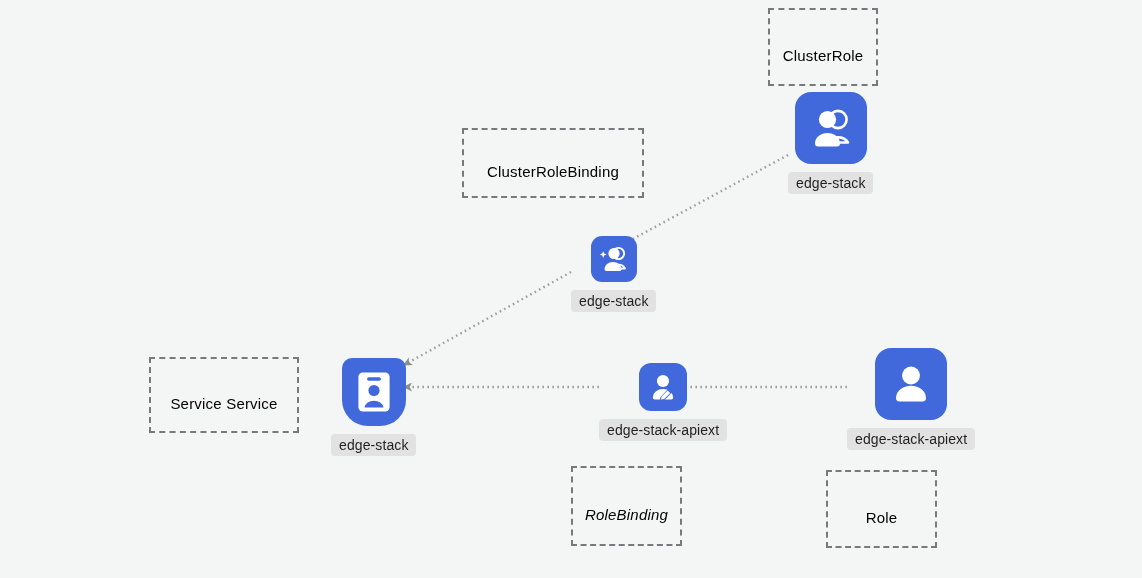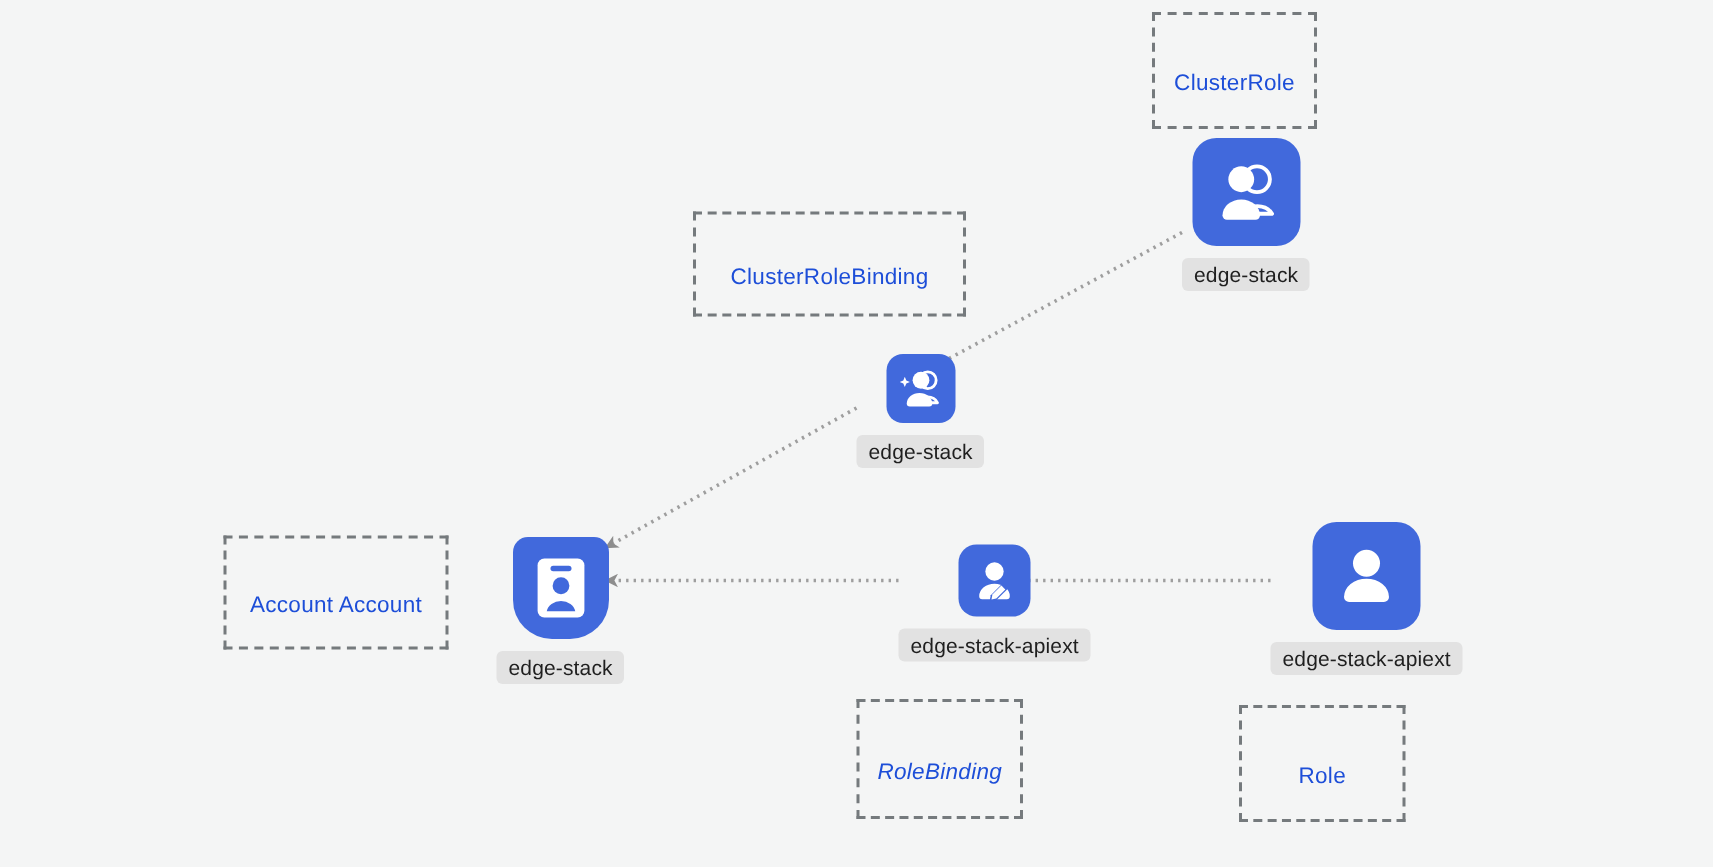--- a/index.html
+++ b/index.html
@@ -19,21 +19,21 @@
   
   .type-box {
     position: absolute;
     box-sizing: border-box;
     border: 2px dashed #757a7d;
     display: flex;
     align-items: center;
     justify-content: center;
   }
   .type-box span {
-    color: #1d4ed8;
+    color: #000000;
     font-size: 15px;
     letter-spacing: 0.2px;
     white-space: nowrap;
     margin-top: 16px;
   }
 
   
   #edges {
     position: absolute;
     left: 0;
@@ -86,26 +86,26 @@
 
     <line x1="599" y1="387" x2="404" y2="387" stroke="#9e9e9e" stroke-width="2.4" stroke-linecap="butt" stroke-dasharray="1.6 3.4" marker-end="url(#arrowhead)"></line>
 
     <line x1="847" y1="387" x2="647" y2="387" stroke="#9e9e9e" stroke-width="2.4" stroke-linecap="butt" stroke-dasharray="1.6 3.4"></line>
   </svg>
 
   <div class="type-box" style="left:768px; top:8px; width:110px; height:78px;">
     <span>ClusterRole</span>
   </div>
 
-  <div class="type-box" style="left:462px; top:141px; width:182px; height:70px;">
+  <div class="type-box" style="left:462px; top:128px; width:182px; height:70px;">
     <span>ClusterRoleBinding</span>
   </div>
 
   <div class="type-box" style="left:149px; top:357px; width:150px; height:76px;">
-    <span>Account Account</span>
+    <span>Service Service</span>
   </div>
 
   <div class="type-box" style="left:571px; top:466px; width:111px; height:80px;font-style:italic;">
     <span>RoleBinding</span>
   </div>
 
   <div class="type-box" style="left:826px; top:470px; width:111px; height:78px;">
     <span>Role</span>
   </div>
 

